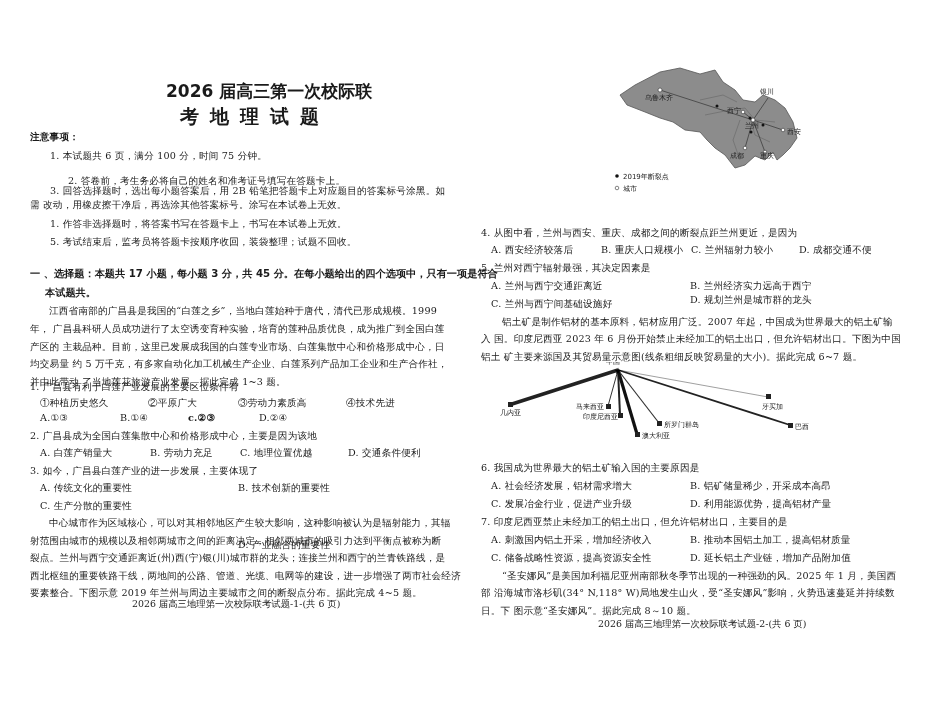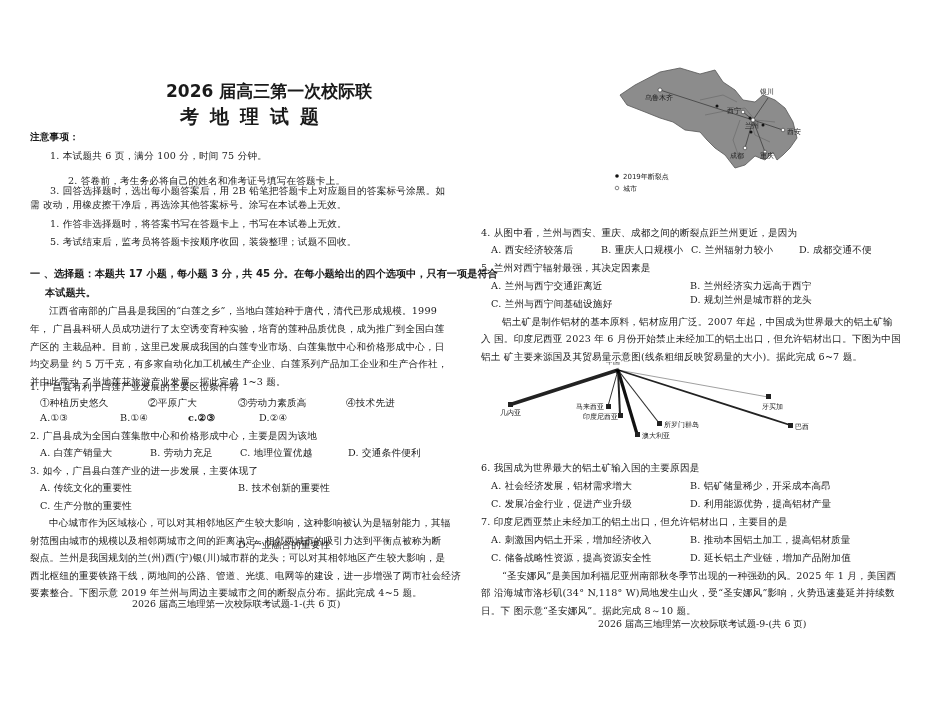--- a/index.html
+++ b/index.html
@@ -55,21 +55,21 @@
   <div class="abs t" style="left:348px;top:447px;">D. 交通条件便利</div>
 
   <div class="abs t" style="left:30px;top:465px;">3.  如今，广昌县白莲产业的进一步发展，主要体现了</div>
   <div class="abs t" style="left:40px;top:482px;">A. 传统文化的重要性</div>
   <div class="abs t" style="left:238px;top:482px;">B. 技术创新的重要性</div>
   <div class="abs t" style="left:40px;top:500px;">C. 生产分散的重要性</div>
   <div class="abs t" style="left:238px;top:500px;margin-top:39px;">D. 产业融合的重要性</div>
 
   <div class="abs t" style="left:49px;top:517px;">中心城市作为区域核心，可以对其相邻地区产生较大影响，这种影响被认为是辐射能力，其辐</div>
   <div class="abs t" style="left:30px;top:535px;">射范围由城市的规模以及相邻两城市之间的距离决定，相邻两城市的吸引力达到平衡点被称为断</div>
-  <div class="abs t" style="left:30px;top:552px;">裂点。兰州是我国规划的兰(州)西(宁)银(川)城市群的龙头；可以对其相邻地区产生较大影响，是</div>
+  <div class="abs t" style="left:30px;top:552px;">裂点。兰州与西宁交通距离近(州)西(宁)银(川)城市群的龙头；连接兰州和西宁的兰青铁路线，是</div>
   <div class="abs t" style="left:30px;top:570px;">西北枢纽的重要铁路干线，两地间的公路、管道、光缆、电网等的建设，进一步增强了两市社会经济</div>
   <div class="abs t" style="left:30px;top:587px;">要素整合。下图示意 2019 年兰州与周边主要城市之间的断裂点分布。据此完成 4~5 题。</div>
 
   <div class="abs foot" style="left:132px;top:598px;">2026 届高三地理第一次校际联考试题-1-(共 6 页)</div>
 </div>
 
 <div>
 
   <svg class="abs" style="left:605px;top:60px;" width="200" height="135" viewBox="0 0 200 135">
     <path d="M30,25 L55,12 L75,8 L95,14 L110,10 L118,22 L130,30 L138,40 L150,42 L158,35 L170,40 L180,48 L188,62 L192,78 L185,88 L178,95 L172,100 L168,92 L160,100 L150,96 L140,105 L130,108 L120,95 L110,88 L102,80 L95,72 L80,70 L68,62 L55,58 L40,52 L22,45 L15,35 Z" fill="#8c8c8c" stroke="#555" stroke-width="0.8"></path>
@@ -154,14 +154,14 @@
   <div class="abs t" style="left:481px;top:516px;">7. 印度尼西亚禁止未经加工的铝土出口，但允许铝材出口，主要目的是</div>
   <div class="abs t" style="left:491px;top:534px;">A. 刺激国内铝土开采，增加经济收入</div>
   <div class="abs t" style="left:690px;top:534px;">B. 推动本国铝土加工，提高铝材质量</div>
   <div class="abs t" style="left:491px;top:552px;">C. 储备战略性资源，提高资源安全性</div>
   <div class="abs t" style="left:690px;top:552px;">D. 延长铝土产业链，增加产品附加值</div>
 
   <div class="abs t" style="left:502px;top:570px;">“圣安娜风”是美国加利福尼亚州南部秋冬季节出现的一种强劲的风。2025 年 1 月，美国西</div>
   <div class="abs t" style="left:481px;top:587px;">部  沿海城市洛杉矶(34° N,118° W)局地发生山火，受“圣安娜风”影响，火势迅速蔓延并持续数</div>
   <div class="abs t" style="left:481px;top:605px;">日。下  图示意“圣安娜风”。据此完成 8～10 题。</div>
 
-  <div class="abs foot" style="left:598px;top:618px;">2026 届高三地理第一次校际联考试题-9-(共 6 页)</div>
+  <div class="abs foot" style="left:598px;top:618px;">2026 届高三地理第一次校际联考试题-2-(共 6 页)</div>
 </div>
 
 </body></html>

